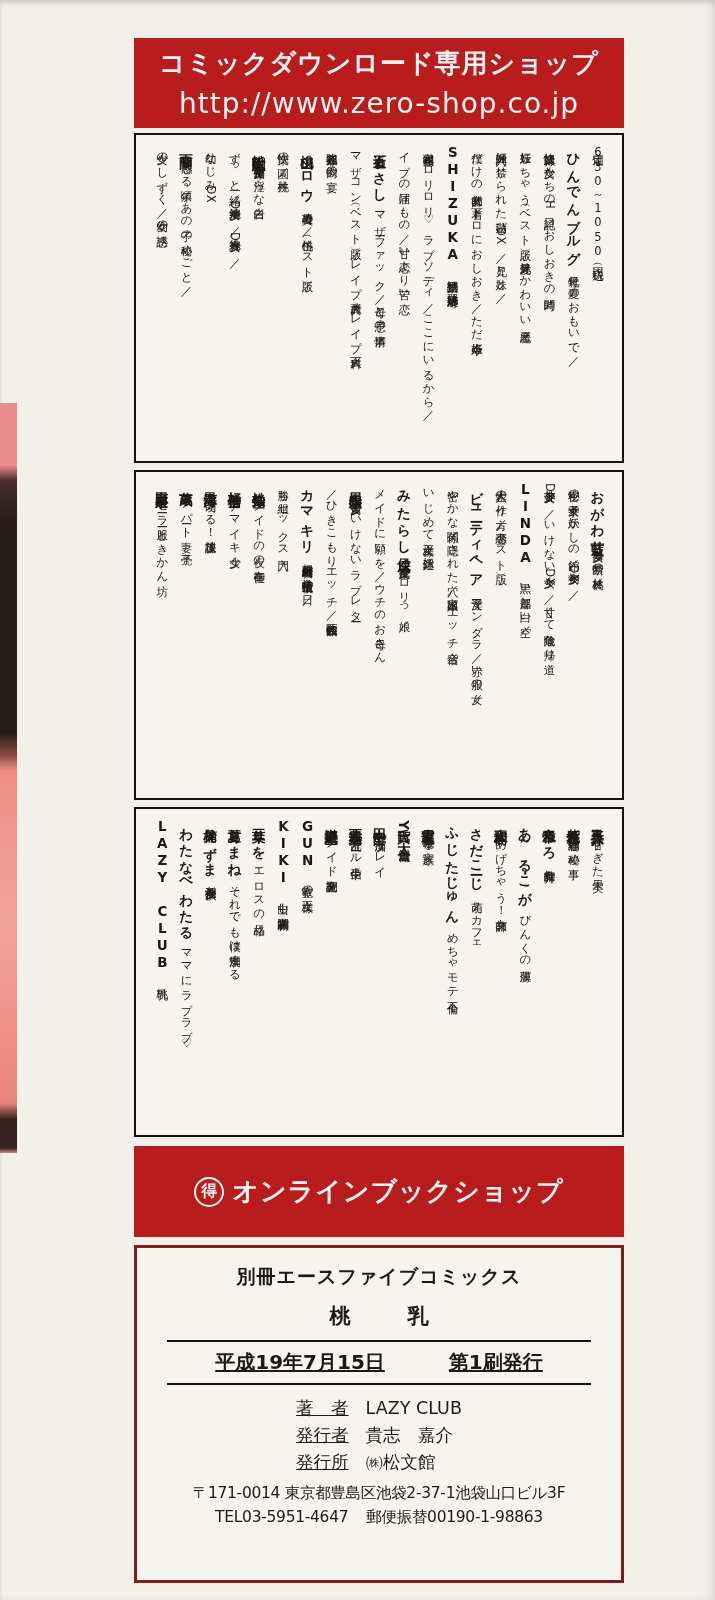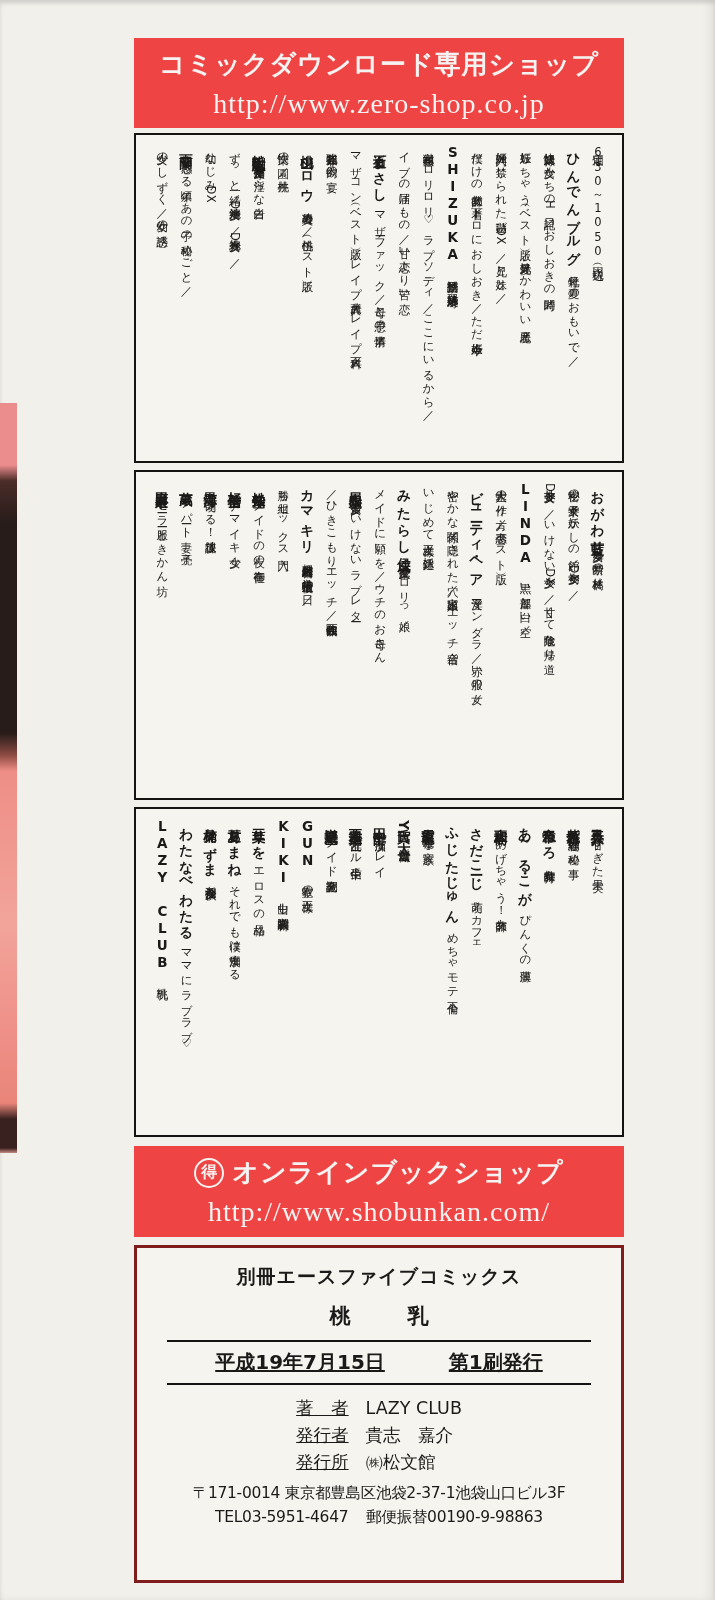--- a/index.html
+++ b/index.html
@@ -20,23 +20,23 @@
     background:linear-gradient(to bottom,
       #eb8d8d 0px,#eb8d8d 62px,
       #4a2c28 78px,#271c1a 120px,#271c1a 330px,
       #8c4a42 352px,#ee8e86 368px,#f2a49b 520px,#ee8e86 640px,
       #e98579 700px,#38211e 716px,#38211e 745px,#c98a84 750px);
   }
   .content{position:absolute;left:134px;top:38px;width:490px;display:flex;flex-direction:column;}
 
   
   .banner{
-    background:#ef4444;color:#f4f3f1;
+    background:#b91c1c;color:#f4f3f1;
     display:flex;flex-direction:column;align-items:center;justify-content:center;
-    gap:6px;box-sizing:border-box;font-family:Liberation Serif, serif;
+    gap:6px;box-sizing:border-box;
   }
   .banner-1{height:90px;margin-bottom:5px;}
   .banner-2{height:91px;margin-top:9px;margin-bottom:8px;}
   .banner-title{font-size:26px;font-weight:bold;letter-spacing:1px;white-space:nowrap;}
   .banner-url{font-size:28px;letter-spacing:1px;white-space:nowrap;}
   .banner-title-row{display:flex;align-items:center;justify-content:center;}
   .toku{
     display:inline-flex;align-items:center;justify-content:center;
     width:26px;height:26px;border:2.5px solid #f4f3f1;border-radius:50%;
     font-size:16px;font-weight:bold;margin-right:8px;flex:0 0 auto;
@@ -147,21 +147,20 @@
         <div class="col"><b class="author">楠見かずま</b><span class="titles">姦淫少女探偵</span></div>
         <div class="col"><b class="author">わたなべわたる</b><span class="titles">ママにラブラブ♡</span></div>
         <div class="col"><b class="author up">LAZY CLUB</b><span class="titles">桃乳</span></div>
       </div>
 
     <div class="banner banner-2">
       <div class="banner-title-row">
         <span class="toku">得</span>
         <span class="banner-title">オンラインブックショップ</span>
       </div>
-      <div class="banner-url">http://www.shobunkan.com/</div>
     </div>
 
     <div class="colophon">
       <div class="series">別冊エースファイブコミックス</div>
       <div class="book-title">桃　乳</div>
       <hr class="rule">
       <div class="date-line">
         <span>平成19年7月15日</span>
         <span>第1刷発行</span>
       </div>
@@ -172,18 +171,18 @@
         </div>
         <div class="credit-line">
           <span class="lbl">発行者</span><span>貴志　嘉介</span>
         </div>
         <div class="credit-line">
           <span class="lbl">発行所</span><span>㈱松文館</span>
         </div>
       </div>
       <div class="addr">〒171-0014 東京都豊島区池袋2-37-1池袋山口ビル3F</div>
       <div class="addr">
-        <span>TEL03-5951-4647</span><span class="gap"></span><span>郵便振替00190-9-98863</span>
+        <span>TEL03-5951-4647</span><span class="gap"></span><span>郵便振替00190-1-98863</span>
       </div>
     </div>
 
   </div>
 </div>
 
 </body></html>

